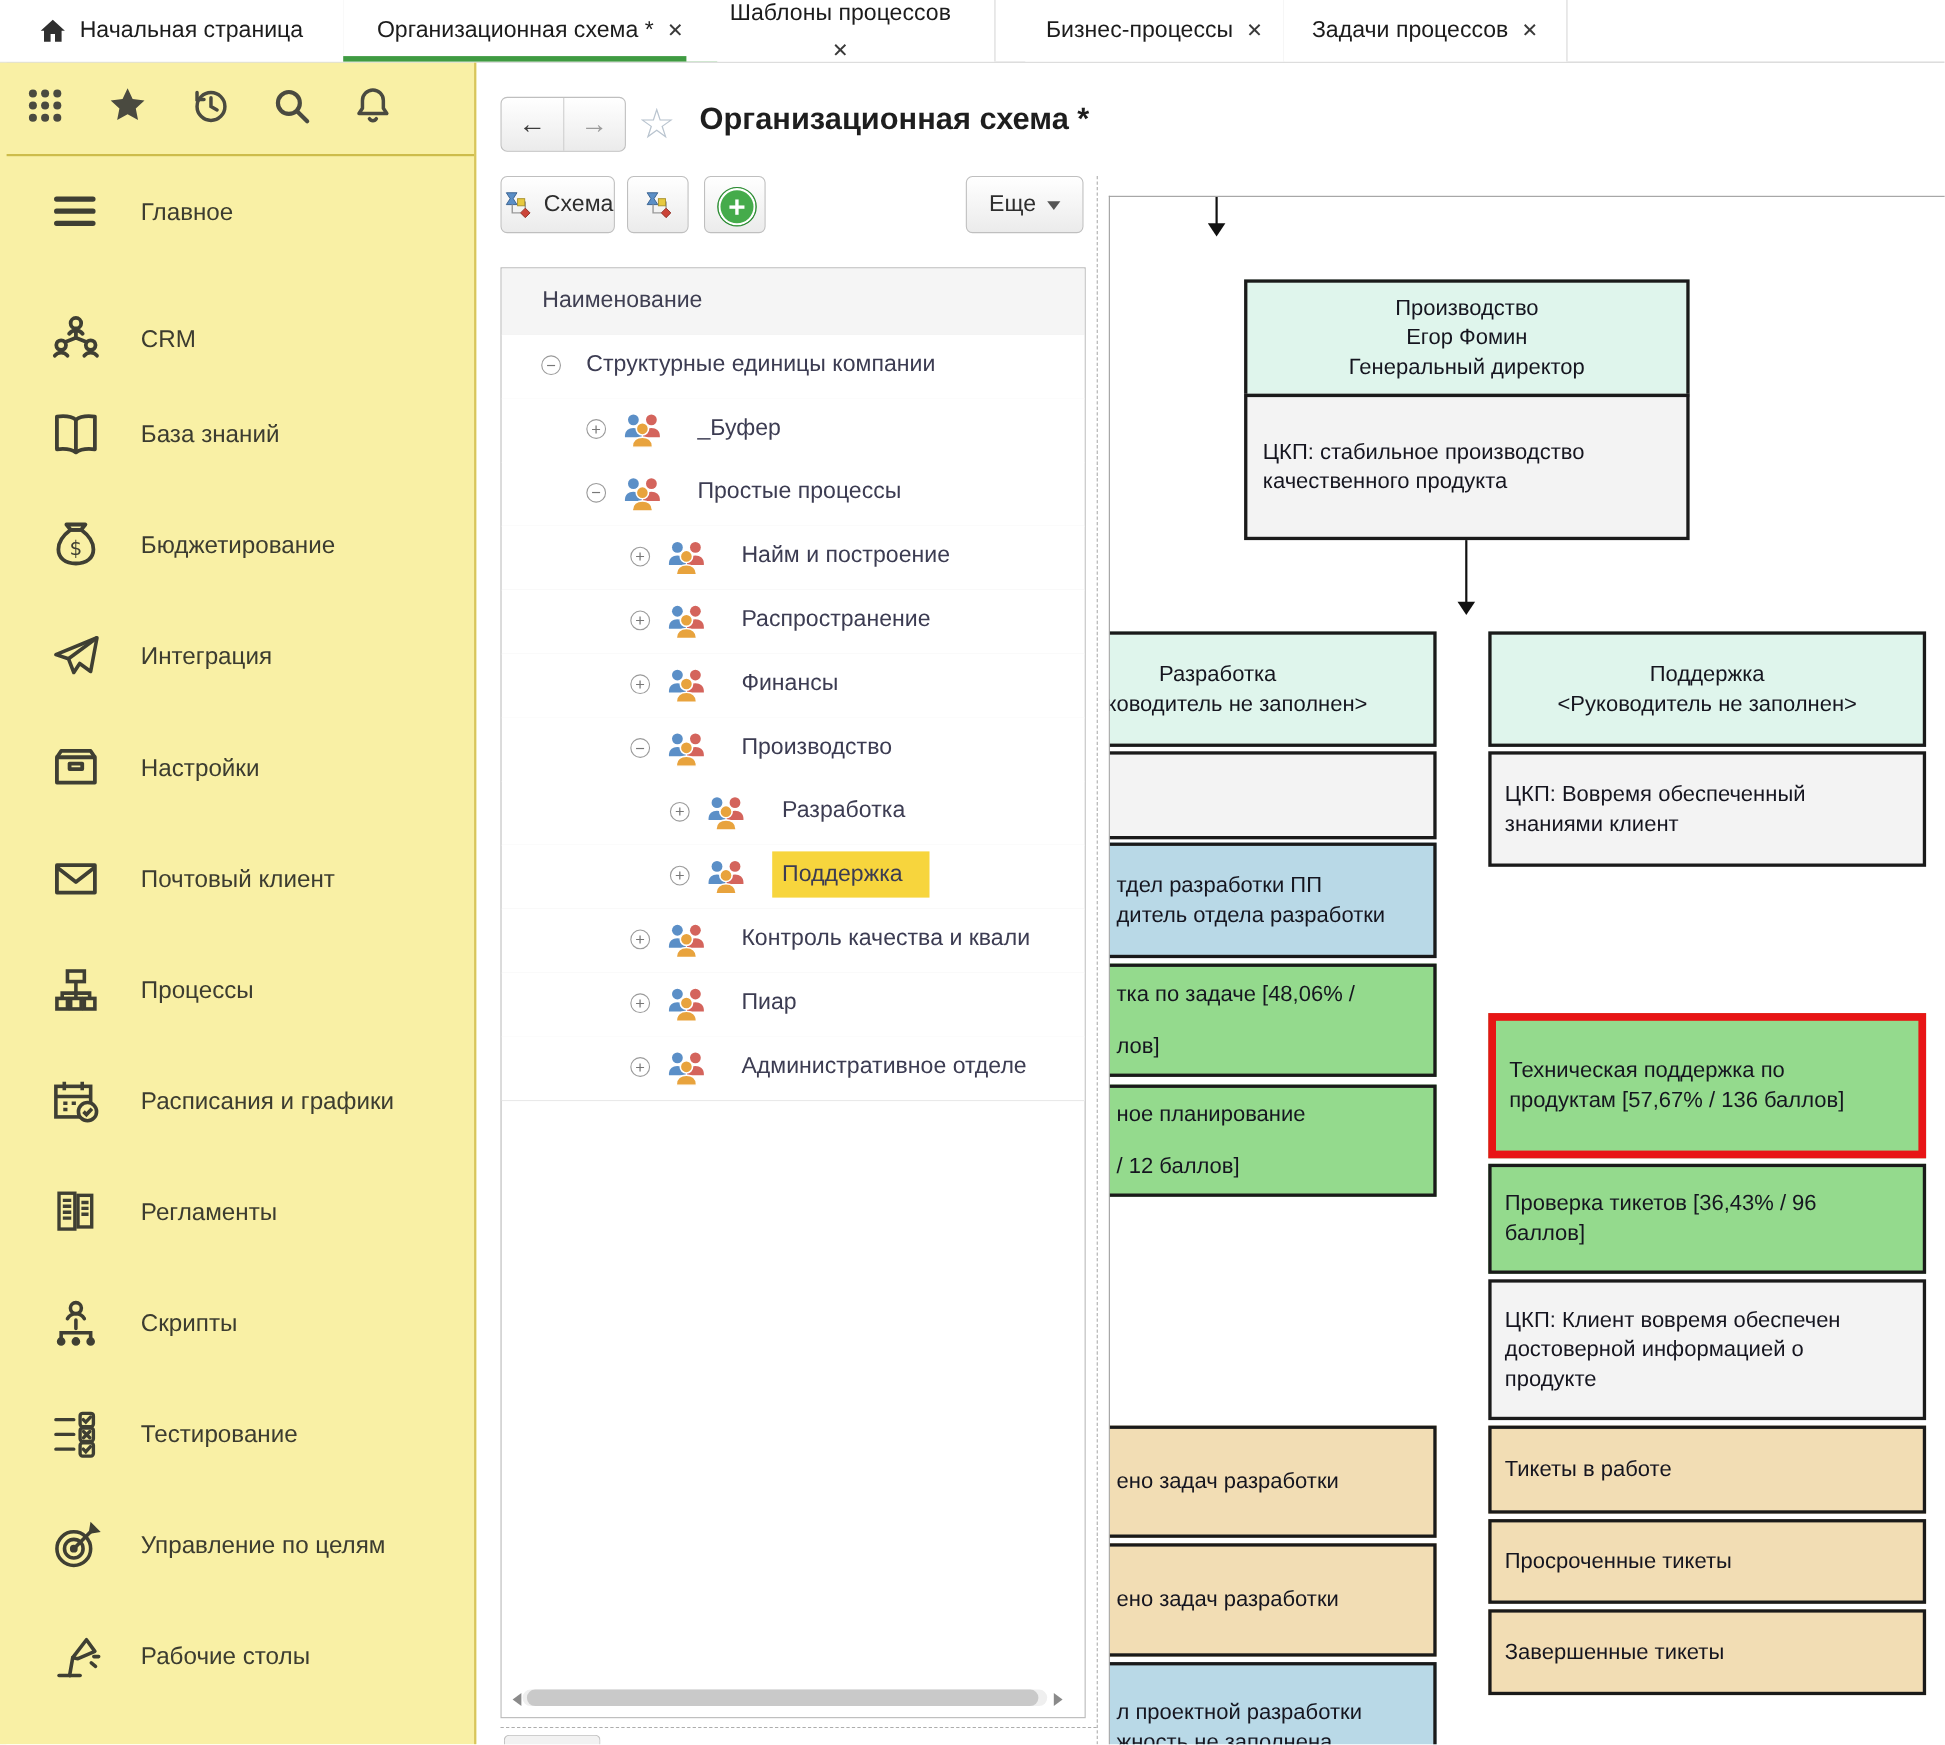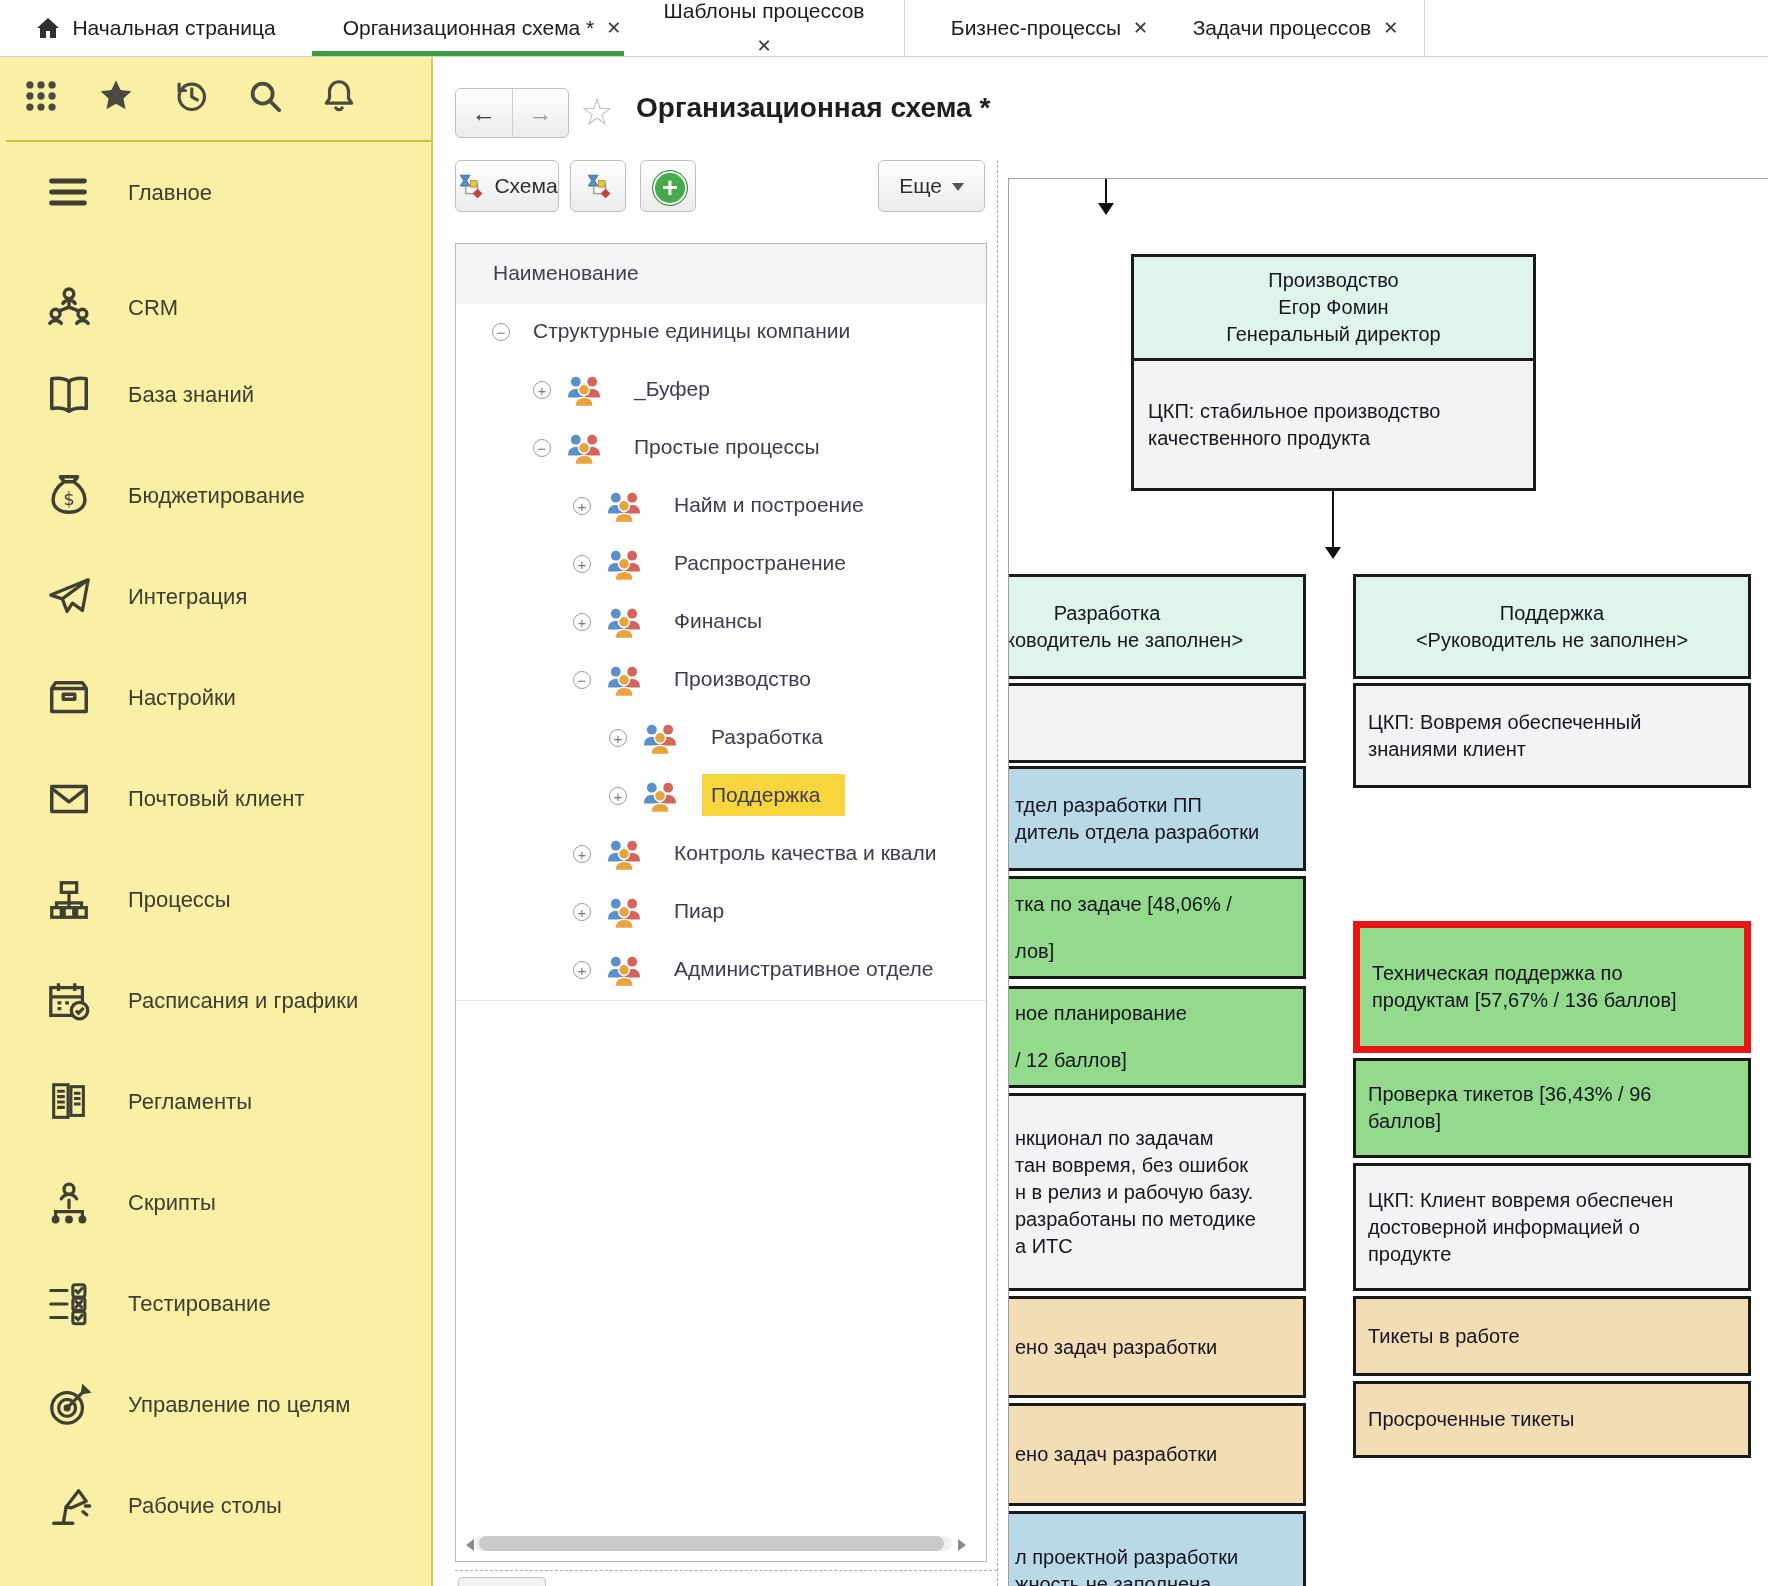--- a/index.html
+++ b/index.html
@@ -464,27 +464,20 @@
       <div>дитель отдела разработки</div>
     </div>
     <div class="box greenb clipL" style="left:-101px;top:697px;width:398px;height:103px;">
       <div>тка по задаче [48,06% /</div>
       <div>лов]</div>
     </div>
     <div class="box greenb clipL" style="left:-101px;top:807px;width:398px;height:102px;">
       <div>ное планирование</div>
       <div>/ 12 баллов]</div>
     </div>
-    <div class="box grayb clipL" style="left:-101px;top:914px;width:398px;height:198px;">
-      <div>нкционал по задачам</div>
-      <div>тан вовремя, без ошибок</div>
-      <div>н в релиз и рабочую базу.</div>
-      <div>разработаны по методике</div>
-      <div>а ИТС</div>
-    </div>
     <div class="box tanb clipL" style="left:-101px;top:1117px;width:398px;height:102px;">
       <div>ено задач разработки</div>
     </div>
     <div class="box tanb clipL" style="left:-101px;top:1224px;width:398px;height:103px;">
       <div>ено задач разработки</div>
     </div>
     <div class="box blueb clipL" style="left:-101px;top:1332px;width:398px;height:120px;">
       <div>л проектной разработки</div>
       <div>жность не заполнена</div>
     </div>
@@ -504,15 +497,18 @@
     </div>
     <div class="box grayb padL" style="left:344px;top:984px;width:398px;height:128px;">
       <div>ЦКП: Клиент вовремя обеспечен достоверной информацией о продукте</div>
     </div>
     <div class="box tanb padL" style="left:344px;top:1117px;width:398px;height:80px;">
       <div>Тикеты в работе</div>
     </div>
     <div class="box tanb padL" style="left:344px;top:1202px;width:398px;height:77px;">
       <div>Просроченные тикеты</div>
     </div>
+    <div class="box tanb padL" style="left:344px;top:1284px;width:398px;height:78px;">
+      <div>Завершенные тикеты</div>
+    </div>
   </div>
 
 </div>
 
 </body></html>

